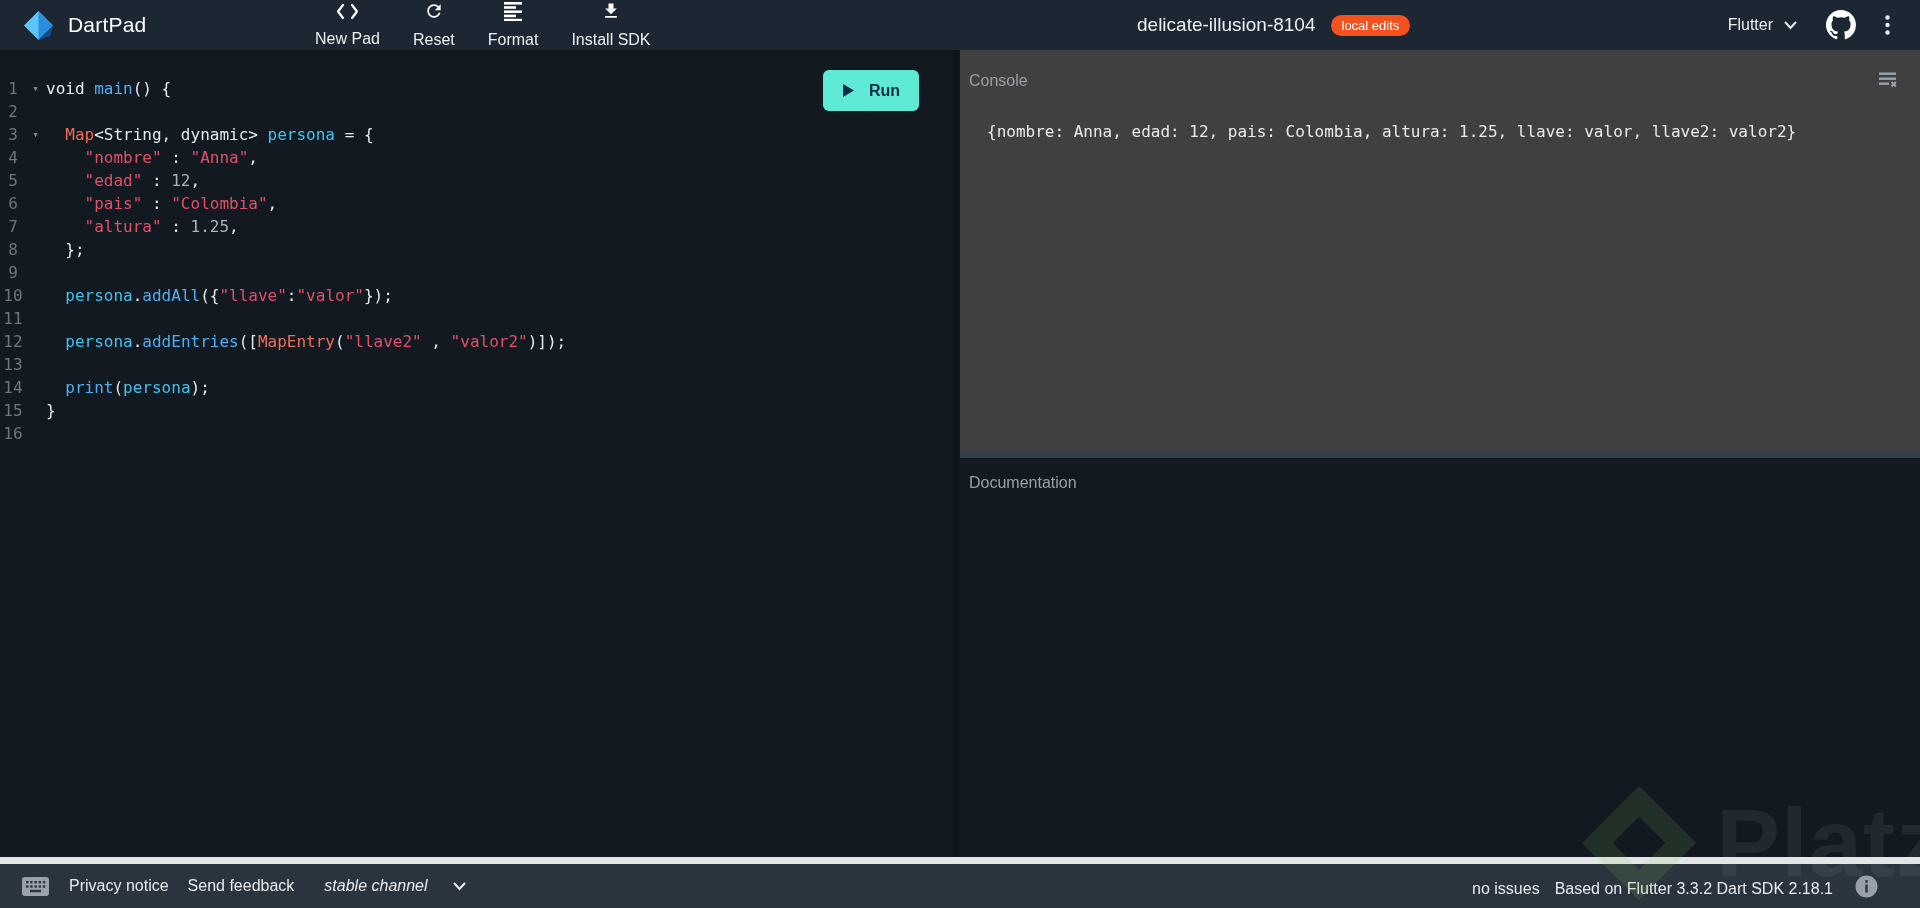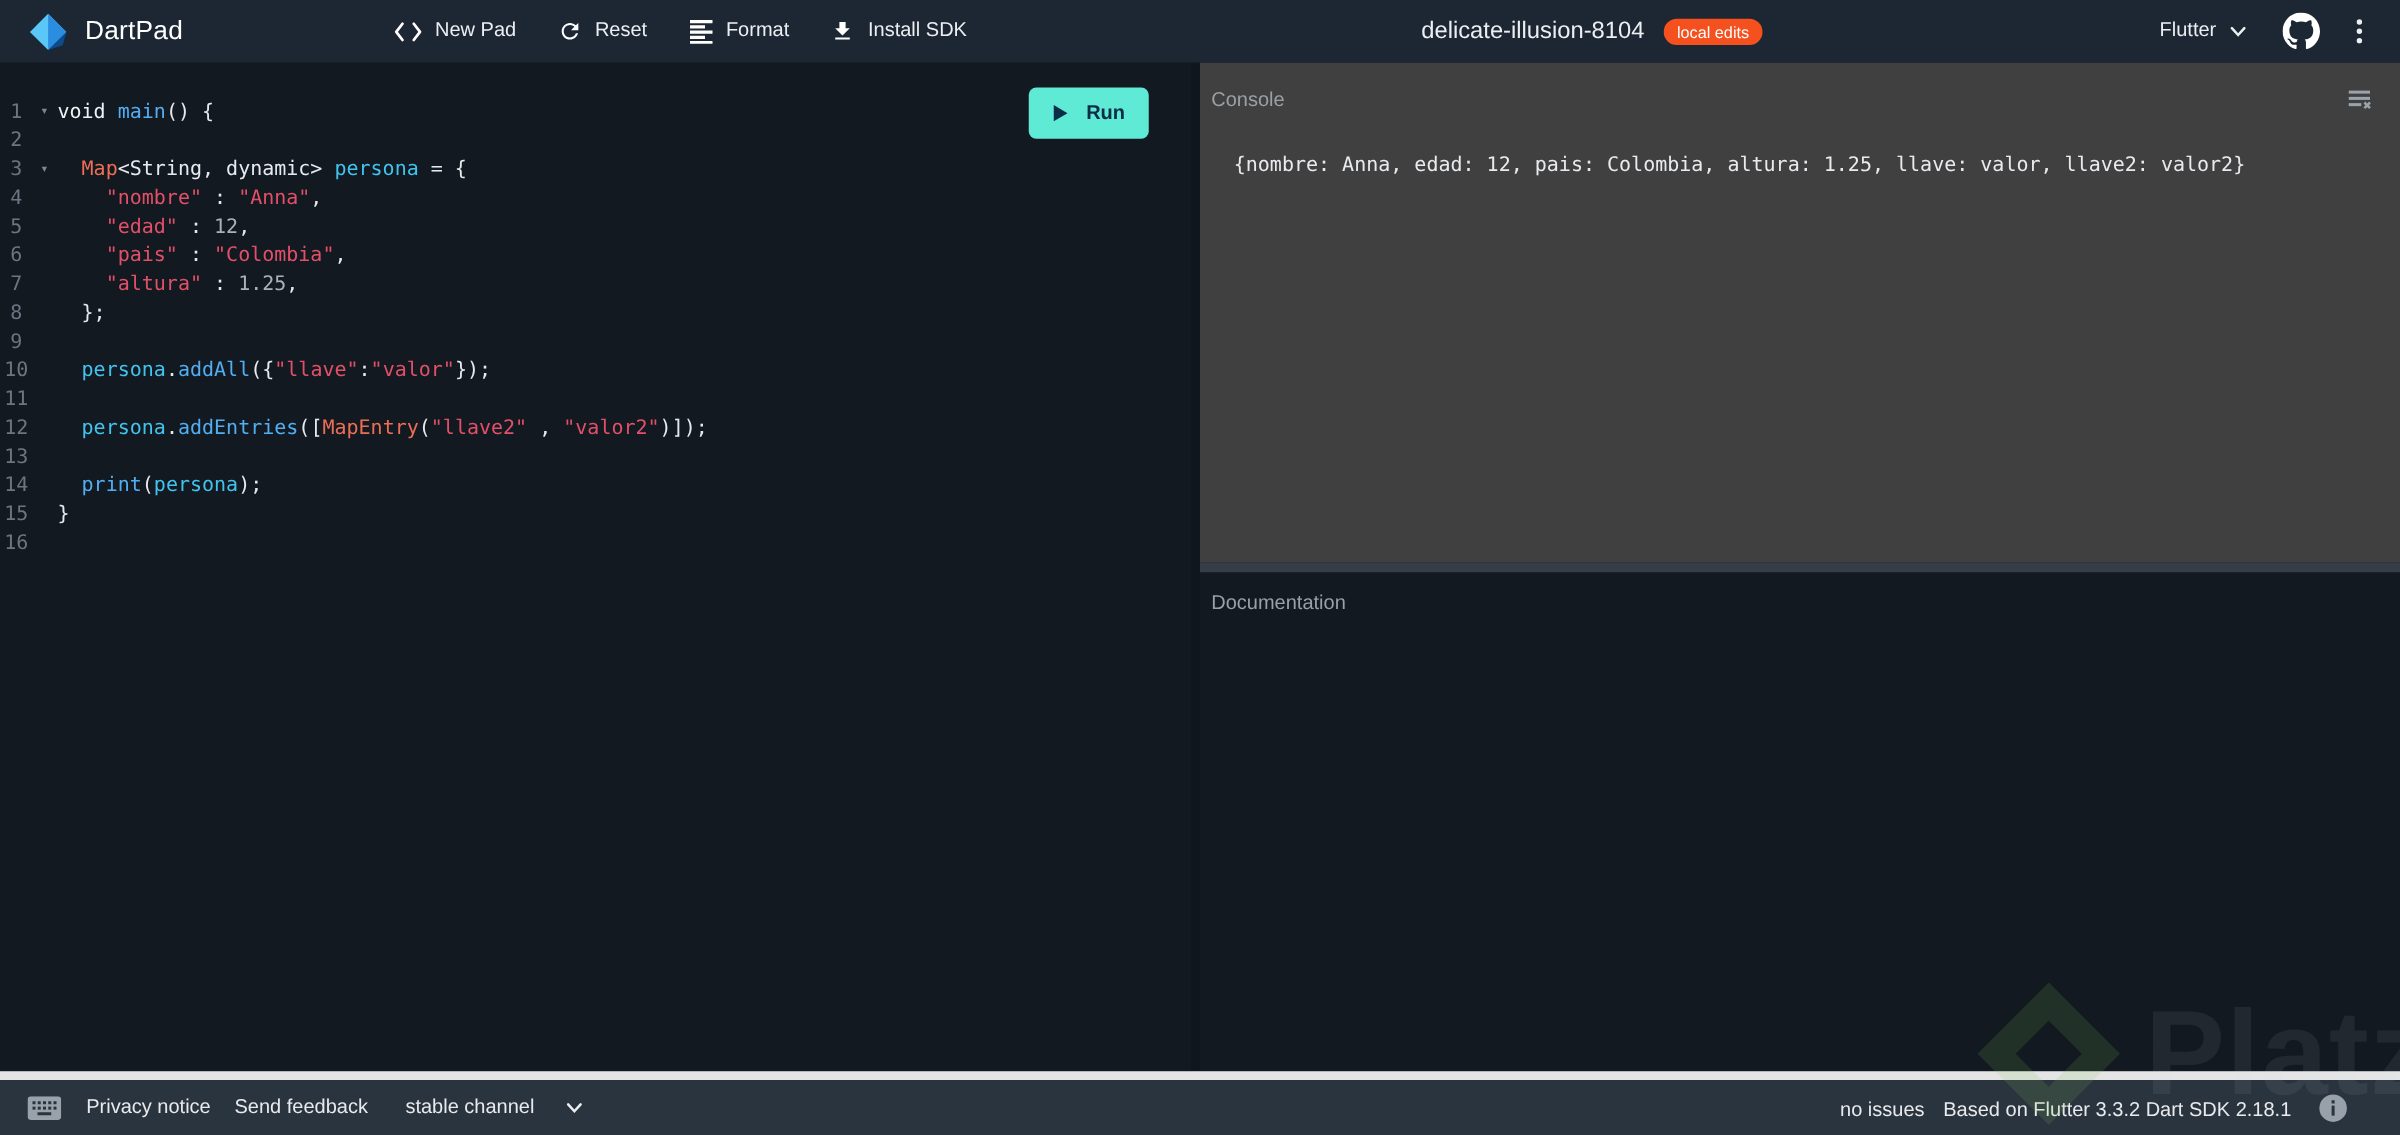--- a/index.html
+++ b/index.html
@@ -7,21 +7,21 @@
               font-family:"Liberation Sans", sans-serif; }
   .app { position:relative; width:1736px; height:908px; }
 
   
   .topbar { position:absolute; left:0; top:0; width:1920px; height:50px;
             background:#1C2733; display:flex; align-items:center; z-index:10; }
   .brand { display:flex; align-items:center; margin-left:22px; gap:13px; }
   .brand-name { color:#FFFFFF; font-size:21px; letter-spacing:.2px; }
   .toolbar { position:absolute; left:315px; top:0; height:50px; display:flex; align-items:center; gap:33px; }
   .tb-btn { display:flex; align-items:center; gap:10px; color:#ECEFF1; font-size:16px;
-            background:none; border:none; cursor:pointer; font-family:inherit; }
+            background:none; border:none; cursor:pointer; font-family:inherit;flex-direction:column; }
   .title-group { position:absolute; left:1137px; top:0; height:50px; display:flex; align-items:center; gap:15px; }
   .pad-title { color:#ECEFF1; font-size:19px; }
   .badge { background:#F4511E; color:#FFFFFF; font-size:13px; padding:3px 11px; border-radius:12px; }
   .right-controls { position:absolute; right:30px; top:0; height:50px; display:flex; align-items:center; gap:29px; }
   .samples { display:flex; align-items:center; gap:11px; color:#ECEFF1; font-size:16px;
              background:none; border:none; cursor:pointer; font-family:inherit; }
 
   
   .editor-panel { position:absolute; left:0; top:50px; width:953px; height:807px; background:#131921; }
   .vsplit { position:absolute; left:953px; top:50px; width:7px; height:807px; background:#10161E; cursor:col-resize; }
@@ -54,21 +54,21 @@
   .console-output { position:absolute; left:27px; top:72px; font-family:"DejaVu Sans Mono", monospace;
                     font-size:16px; color:#E8EAED; white-space:pre; }
   .doc-header { position:absolute; left:9px; top:16px; }
 
   
   .statusbar { position:absolute; left:0; top:857px; width:1920px; height:51px; background:#2A343E;
                border-top:7px solid #e5e5e5; display:flex; align-items:center;
                padding:0 42px 0 22px; z-index:20; }
   .sb-link { color:#E8EAED; font-size:16px; background:none; border:none; cursor:pointer; font-family:inherit; }
   .kb-icon { display:flex; align-items:center; }
-  .channel { display:flex; align-items:center; gap:13px; margin-left:30px; cursor:pointer; }
+  .channel { display:flex; align-items:center; gap:13px; margin-left:30px; cursor:pointer;font-style:italic; }
   .sb-right { margin-left:auto; display:flex; align-items:flex-end; }
   .issues { color:#E8EAED; font-size:16px; }
   .version { color:#E8EAED; font-size:16px; margin-left:15px; }
   .info-btn { margin-left:22px; background:none; border:none; cursor:pointer; display:flex; }
 
   
   .watermark { position:absolute; left:1578px; top:782px; display:flex; align-items:center; gap:16px;
                z-index:50; pointer-events:none; }
   .wm-text { font-size:96px; font-weight:bold; color:rgba(200,214,228,0.08); letter-spacing:1px; }
 </style>

